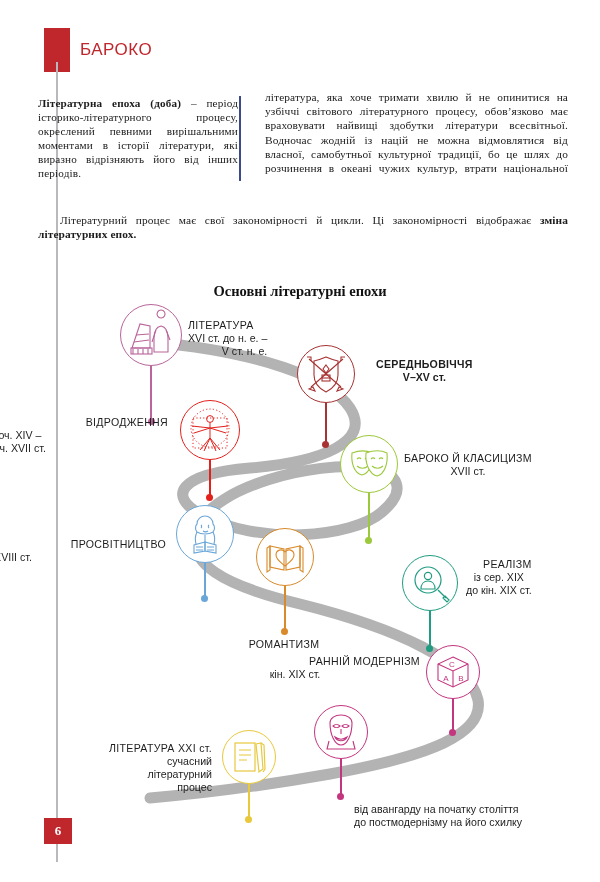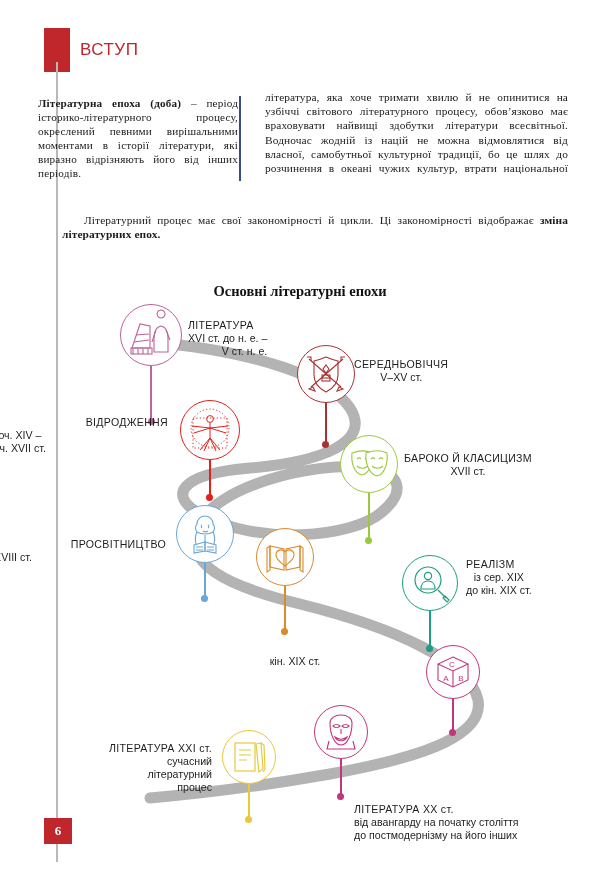--- a/index.html
+++ b/index.html
@@ -47,21 +47,21 @@
   }
   #full-width-text{
     position:absolute;left:38px;top:210px;width:530px;
   }
   #full-width-text p{
     margin:0;font-size:11.4px;line-height:14.4px;
     text-align:justify;
     font-family:"Liberation Serif", serif;
     letter-spacing:.1px;
   }
-  #full-width-text p.indent{text-indent:22px;margin-top:3px;margin-left:24px;}
+  #full-width-text p.indent{text-indent:22px;margin-top:3px;}
   .b{font-weight:bold;}
   
   #chart-title{
     position:absolute;left:0;top:283px;width:600px;text-align:center;
     font-family:"Liberation Serif", serif;
     font-weight:bold;font-size:14.5px;color:#111;
   }
   
   #timeline{
     position:absolute;left:0;top:300px;width:600px;height:540px;
@@ -88,21 +88,21 @@
     background:#c0272d;color:#fff;
     font-family:"Liberation Serif", serif;font-weight:bold;font-size:13px;
     display:flex;align-items:center;justify-content:center;
   }
 </style>
 </head>
 <body>
 
 <div id="header-tab"></div>
 <div id="page-rule"></div>
-<div id="header-title">ВСТУП</div>
+<div id="header-title">БАРОКО</div>
 
 <div id="definition-box">
   <p><span id="definition-term">Літературна епоха (доба)</span><span> – період історико-літературного процесу, окреслений певними вирішальними моментами в історії літератури, які виразно відрізняють його від інших періодів.</span></p>
 </div>
 
 <div id="col-right">
   <p>література, яка хоче тримати хвилю й не опинитися на узбіччі світового літературного процесу, обов’язково має враховувати найвищі здобутки літератури всесвітньої. Водночас жодній із націй не можна відмовлятися від власної, самобутньої культурної традиції, бо це шлях до розчинення в океані чужих культур, втрати національної</p>
 </div>
 
 <div id="full-width-text">
@@ -154,21 +154,21 @@
         <path d="M10 12 l4 0 l0 4 M48 12 l-4 0 l0 4"></path>
         <path d="M12 44 l4 -2 l2 4 Z M46 44 l-4 -2 l-2 4 Z"></path>
         <path d="M29 12 c-7 3 -12 4 -12 4 l0 14 c0 9 6 14 12 17 c6 -3 12 -8 12 -17 l0 -14 c0 0 -5 -1 -12 -4 Z"></path>
         <path d="M29 20 l3 4 l-3 4 l-3 -4 Z"></path>
         <rect x="25" y="30" width="8" height="6"></rect>
         <path d="M25 33 h8"></path>
       </g>
     </svg>
     <div class="stem" style="left:325px;top:103px;height:40px;background:#a83232;"></div>
     <div class="dot" style="left:322px;top:141px;background:#a83232;"></div>
-    <div class="label right" style="left:354px;top:58px;">
+    <div class="label right" style="left:376px;top:58px;font-weight:bold;">
       <div class="ttl">СЕРЕДНЬОВІЧЧЯ</div>
       <div style="text-align:center;">V–XV ст.</div>
     </div>
   </div>
 
   <div class="node">
     <div class="circle" style="left:180px;top:100px;width:60px;height:60px;border:1.6px solid #e2211c;"></div>
     <svg style="position:absolute;left:180px;top:100px;" width="60" height="60" viewBox="0 0 60 60">
       <g fill="none" stroke="#e2211c" stroke-width="1">
         <circle cx="30" cy="28" r="19" stroke-dasharray="1.2 2.2"></circle>
@@ -239,79 +239,80 @@
         <path d="M14 18 l14 3 l0 21 l-14 -3 Z"></path>
         <path d="M44 18 l-14 3 l0 21 l14 -3 Z"></path>
         <path d="M11 20 l3 -2 l0 24 l-3 2 Z"></path>
         <path d="M47 20 l-3 -2 l0 24 l3 2 Z"></path>
         <path d="M29 24 c-3 -4 -9 -2 -9 3 c0 5 7 9 9 11 c2 -2 9 -6 9 -11 c0 -5 -6 -7 -9 -3 Z"></path>
       </g>
     </svg>
     <div class="stem" style="left:284px;top:286px;height:44px;background:#d98a2b;"></div>
     <div class="dot" style="left:281px;top:328px;background:#d98a2b;"></div>
     <div class="label center" style="left:129px;top:338px;width:310px;">
+      <div class="ttl">РОМАНТИЗМ</div>
     </div>
   </div>
 
   <div class="node">
     <div class="circle" style="left:402px;top:255px;width:56px;height:56px;border:1.6px solid #1f9c82;"></div>
     <svg style="position:absolute;left:402px;top:255px;" width="56" height="56" viewBox="0 0 56 56">
       <g fill="none" stroke="#1f9c82" stroke-width="1.2">
         <circle cx="26" cy="25" r="13"></circle>
         <circle cx="26" cy="21" r="3.6"></circle>
         <path d="M19 34 c0 -5 3 -8 7 -8 c4 0 7 3 7 8 Z"></path>
         <path d="M36 35 l8 8"></path>
         <path d="M43 41 l4 4 l-2 2 l-4 -4 Z"></path>
       </g>
     </svg>
     <div class="stem" style="left:429px;top:311px;height:36px;background:#1f9c82;"></div>
     <div class="dot" style="left:426px;top:345px;background:#1f9c82;"></div>
     <div class="label right" style="left:466px;top:258px;">
-      <div class="ttl" style="text-align:left;">РЕАЛІЗМ</div>
+      <div class="ttl" style="text-align:right;">РЕАЛІЗМ</div>
       <div style="text-align:center;">із сер. XIX</div>
       <div style="text-align:right;">до кін. XIX ст.</div>
     </div>
   </div>
 
   <div class="node">
     <div class="circle" style="left:426px;top:345px;width:54px;height:54px;border:1.6px solid #c3357f;"></div>
     <svg style="position:absolute;left:426px;top:345px;" width="54" height="54" viewBox="0 0 54 54">
       <g fill="none" stroke="#c3357f" stroke-width="1.1">
         <path d="M27 12 L42 19 L42 35 L27 42 L12 35 L12 19 Z"></path>
         <path d="M12 19 L27 26 L42 19 M27 26 L27 42"></path>
         <text x="26" y="22" font-size="8" fill="#c3357f" stroke="none" text-anchor="middle" font-family="Liberation Sans, sans-serif">C</text>
         <text x="20" y="36" font-size="8" fill="#c3357f" stroke="none" text-anchor="middle" font-family="Liberation Sans, sans-serif">A</text>
         <text x="35" y="36" font-size="8" fill="#c3357f" stroke="none" text-anchor="middle" font-family="Liberation Sans, sans-serif">B</text>
       </g>
     </svg>
     <div class="stem" style="left:452px;top:399px;height:32px;background:#c3357f;"></div>
     <div class="dot" style="left:449px;top:429px;background:#c3357f;"></div>
     <div class="label left" style="left: 170px; top: 355px; width: 250px; text-align: right;">
+      <div class="ttl">РАННІЙ МОДЕРНІЗМ</div>
       <div style="text-align:center;">кін. XIX ст.</div>
     </div>
   </div>
 
   <div class="node">
     <div class="circle" style="left:314px;top:405px;width:54px;height:54px;border:1.6px solid #c3357f;"></div>
     <svg style="position:absolute;left:314px;top:405px;" width="54" height="54" viewBox="0 0 54 54">
       <g fill="none" stroke="#c3357f" stroke-width="1.1">
         <path d="M16 18 c0 -5 5 -8 11 -8 c6 0 11 3 11 8 c0 12 -5 22 -11 22 c-6 0 -11 -10 -11 -22 Z"></path>
         <path d="M19 21 c2 -2 5 -2 7 0 c-2 2 -5 2 -7 0 Z"></path>
         <path d="M28 21 c2 -2 5 -2 7 0 c-2 2 -5 2 -7 0 Z"></path>
         <path d="M27 24 l0 5"></path>
         <path d="M21 32 c4 3 8 3 12 0 c-2 5 -10 5 -12 0 Z"></path>
         <path d="M15 36 l-2 8 l28 0 l-2 -8"></path>
       </g>
     </svg>
     <div class="stem" style="left:340px;top:459px;height:36px;background:#c3357f;"></div>
     <div class="dot" style="left:337px;top:493px;background:#c3357f;"></div>
     <div class="label right" style="left:354px;top:503px;">
-      <div class="ttl">ЛІТЕРАТУРА XX ст.</div>
       <div>від авангарду на початку століття</div>
-      <div>до постмодернізму на його інших</div>
+      <div>до постмодернізму на його схилку</div>
     </div>
   </div>
 
   <div class="node">
     <div class="circle" style="left:222px;top:430px;width:54px;height:54px;border:1.6px solid #e8c93c;"></div>
     <svg style="position:absolute;left:222px;top:430px;" width="54" height="54" viewBox="0 0 54 54">
       <g fill="none" stroke="#e8c93c" stroke-width="1.2">
         <rect x="13" y="13" width="20" height="28"></rect>
         <path d="M17 20 h12 M17 25 h12 M17 30 h8"></path>
         <path d="M34 14 l5 -1 l2 26 l-4 3 Z"></path>

